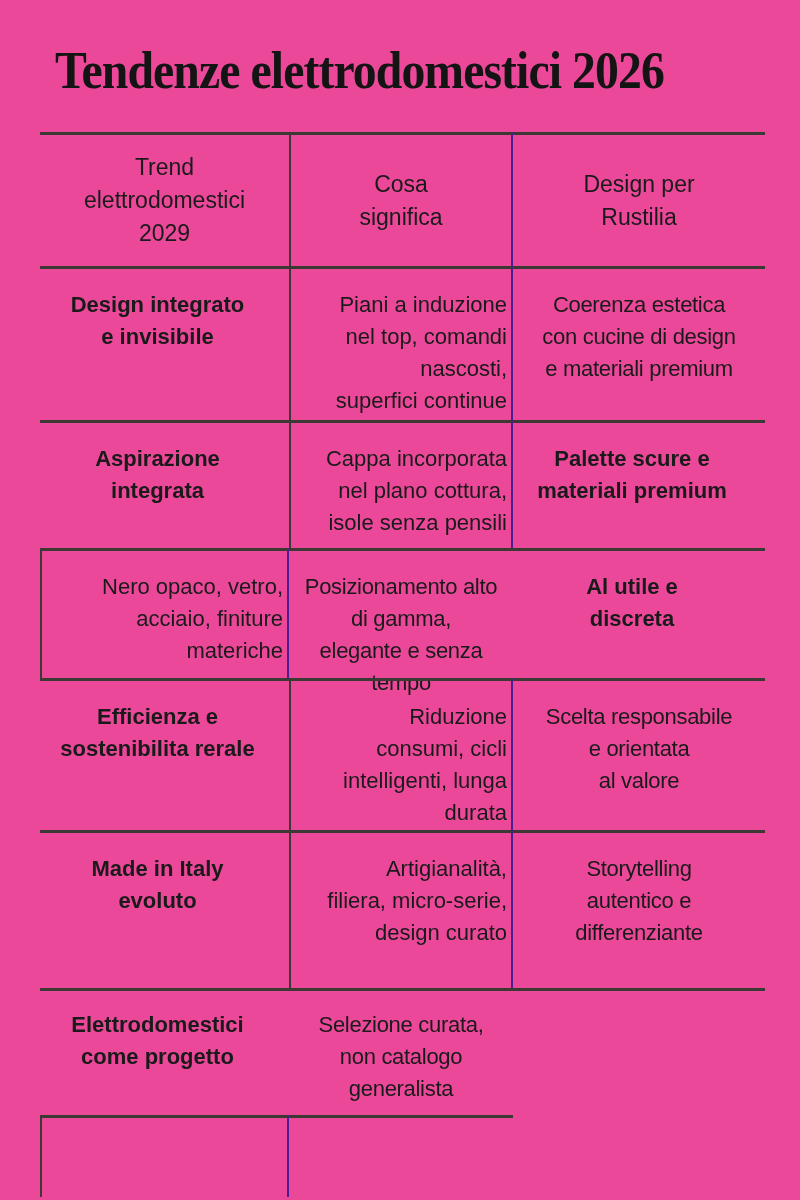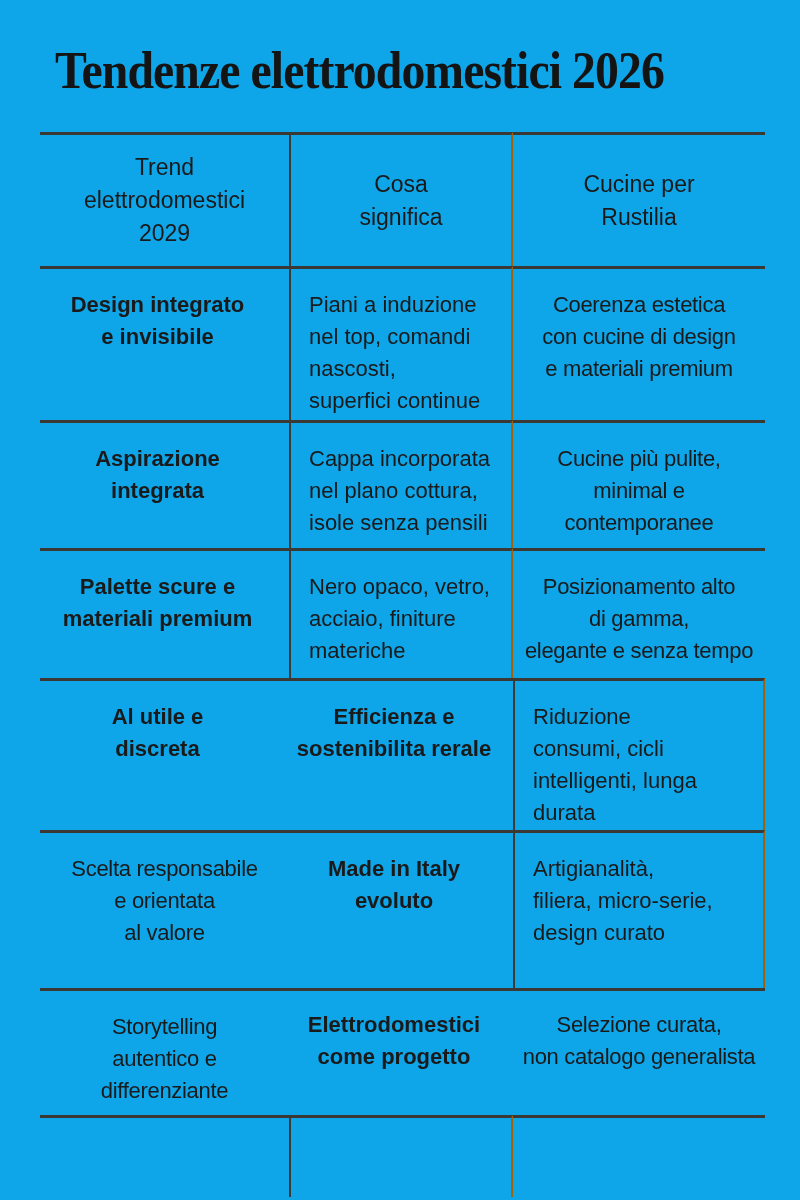--- a/index.html
+++ b/index.html
@@ -1,19 +1,19 @@
 <!DOCTYPE html>
 <html><head>
 <meta charset="utf-8">
 <style>
   html,body { margin:0; padding:0; }
   .page {
     position:relative;
     width:800px; height:1200px;
-    background:#0ea5e9;
+    background:#ec4899;
     overflow:hidden;
     font-family:"Liberation Sans", sans-serif;
     color:#1a1a1a;
   }
   .title {
     margin:40px 0 0 55px;
     font-family:"Liberation Serif", serif;
     font-weight:700;
     font-size:53px;
     line-height:60px;
@@ -33,69 +33,66 @@
   .cell {
     border-top:3px solid #3c3833;
     padding-top:20px;
     font-size:22px;
     line-height:32px;
     white-space:pre-line;
     box-sizing:border-box;
   }
   .mid {
     border-left:2px solid #3c3833;
-    border-right:2px solid #a16207;
+    border-right:2px solid #4c1d95;
   }
   .head {
     display:flex; align-items:center; justify-content:center;
     text-align:center;
     padding-top:0;
     font-size:23px;
     line-height:33px;
   }
   .c1 { font-weight:700; text-align:center; padding-left:6px; padding-right:20px; }
-  .c2 { text-align:left; padding-left:18px; padding-right:4px; }
+  .c2 { text-align:right; padding-left:18px; padding-right:4px; }
   .c3 { text-align:center; padding-left:4px; padding-right:4px; letter-spacing:-0.3px; }
   .last { padding-top:18px; }
 </style>
 </head>
 <body>
 
 <div class="page">
 
   <h1 class="title">Tendenze elettrodomestici 2026</h1>
 
   <div class="tbl">
 
     <div class="cell head">Trend
 elettrodomestici
 2029</div>
     <div class="cell head mid">Cosa
 significa</div>
-    <div class="cell head">Cucine per
+    <div class="cell head">Design per
 Rustilia</div>
 
     <div class="cell c1">Design integrato
 e invisibile</div>
     <div class="cell c2 mid">Piani a induzione
 nel top, comandi
 nascosti,
 superfici continue</div>
     <div class="cell c3">Coerenza estetica
 con cucine di design
 e materiali premium</div>
 
     <div class="cell c1">Aspirazione
 integrata</div>
     <div class="cell c2 mid">Cappa incorporata
 nel plano cottura,
 isole senza pensili</div>
-    <div class="cell c3">Cucine più pulite,
-minimal e
-contemporanee</div>
 
     <div class="cell c1">Palette scure e
 materiali premium</div>
     <div class="cell c2 mid">Nero opaco, vetro,
 acciaio, finiture
 materiche</div>
     <div class="cell c3">Posizionamento alto
 di gamma,
 elegante e senza tempo</div>
 

